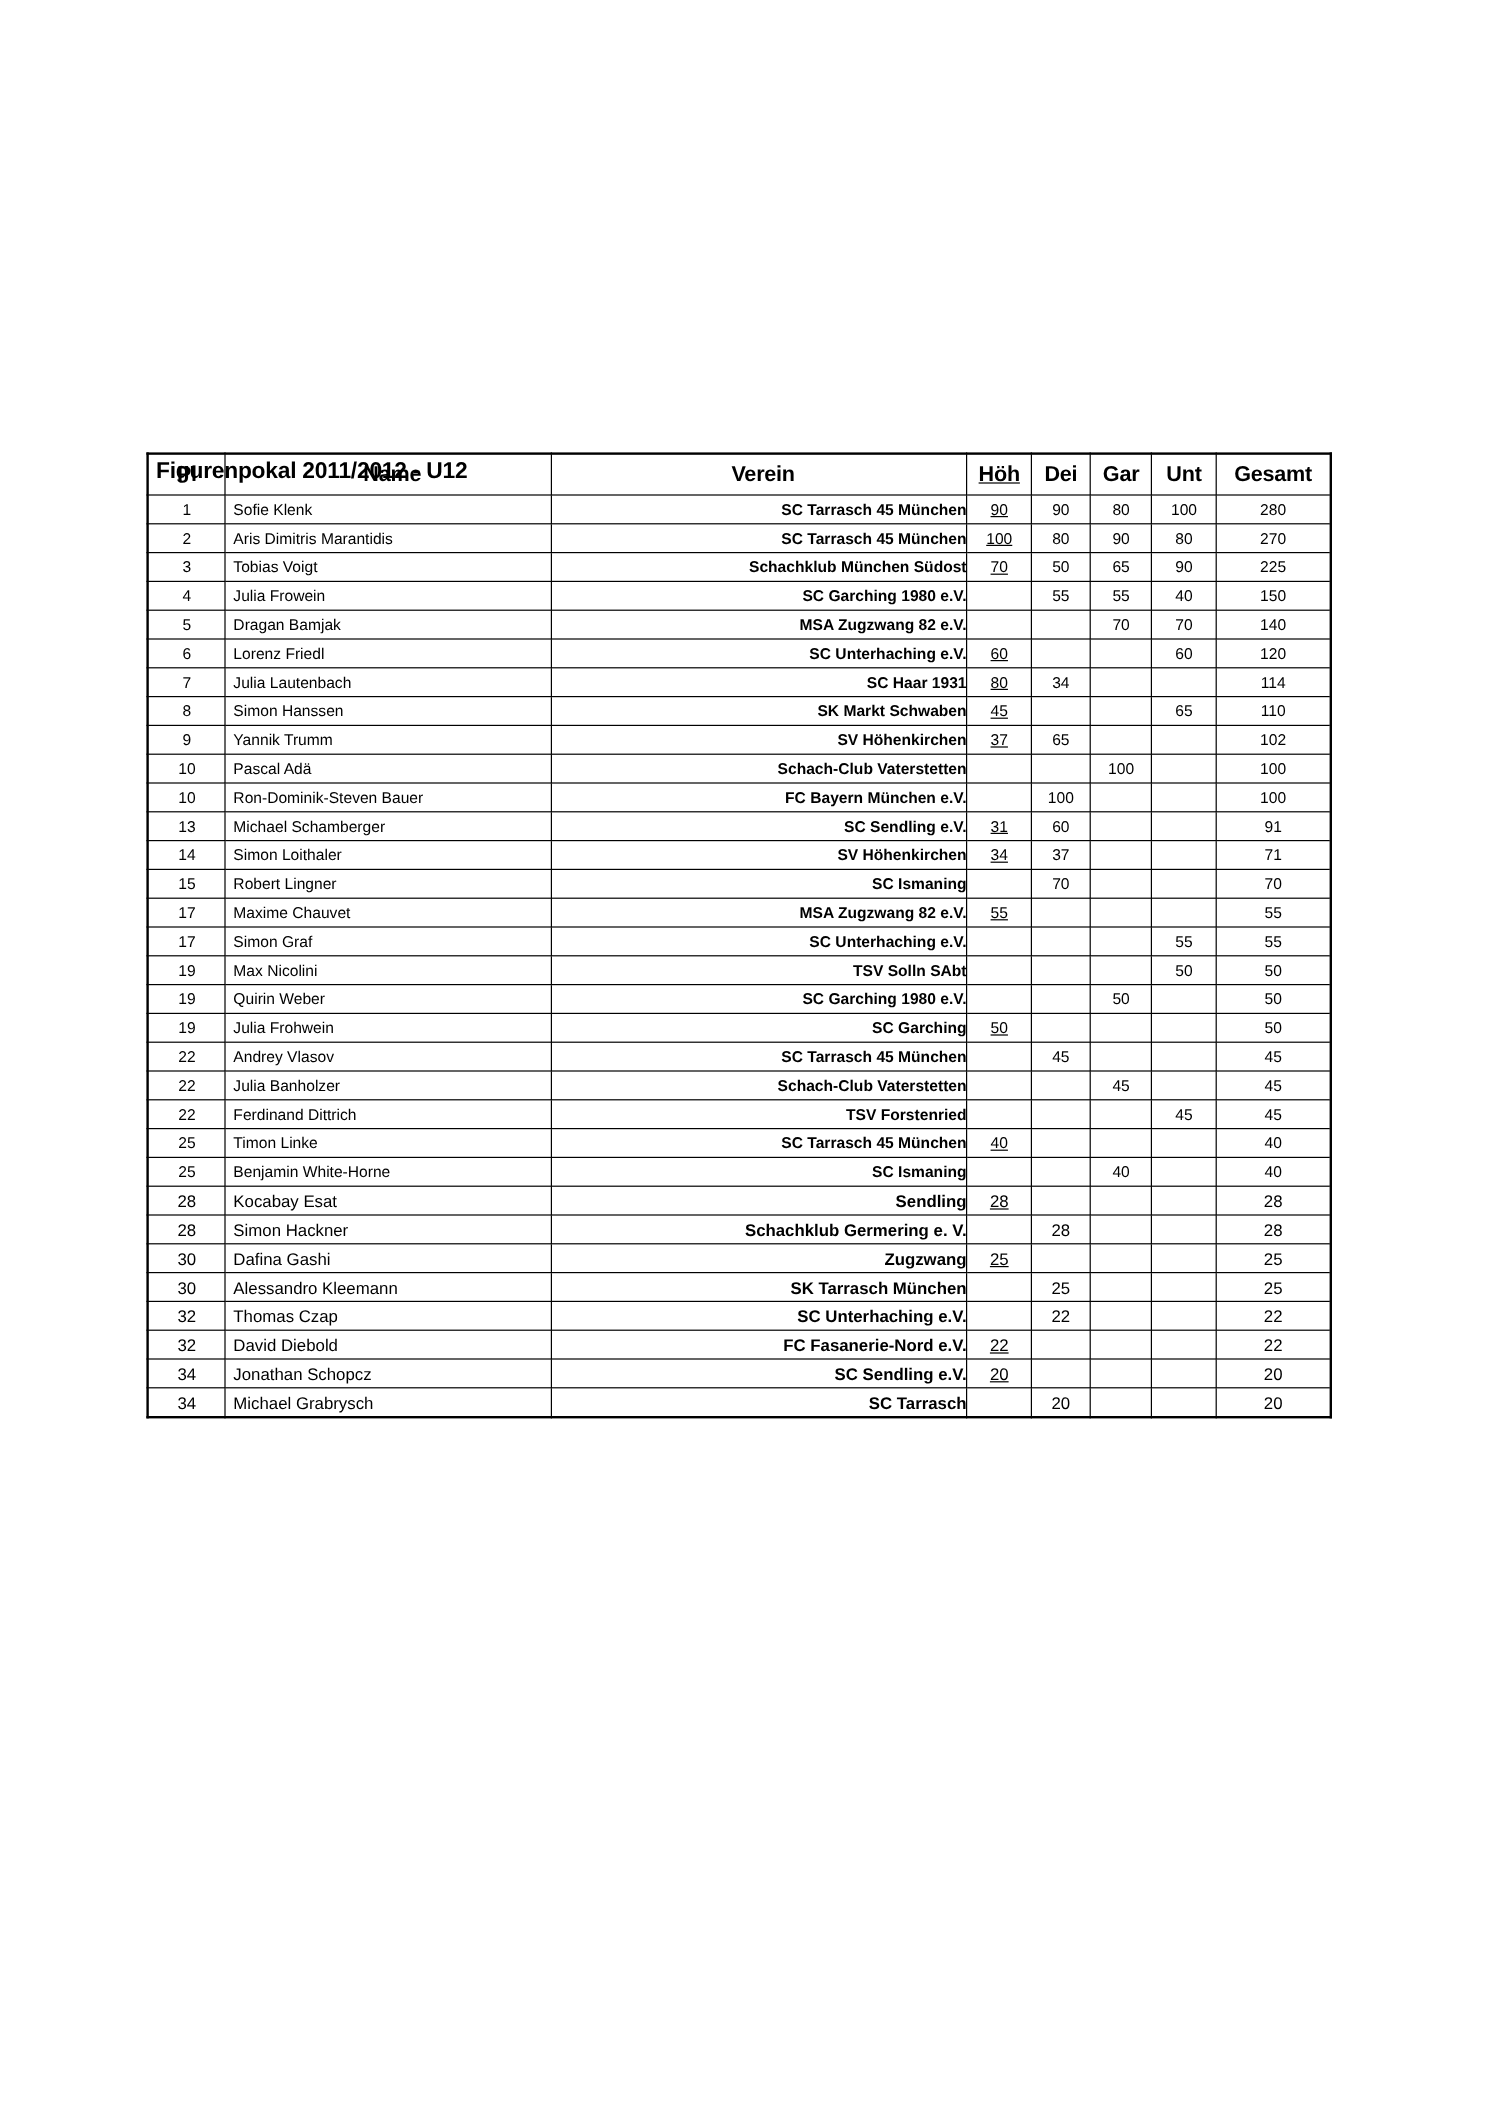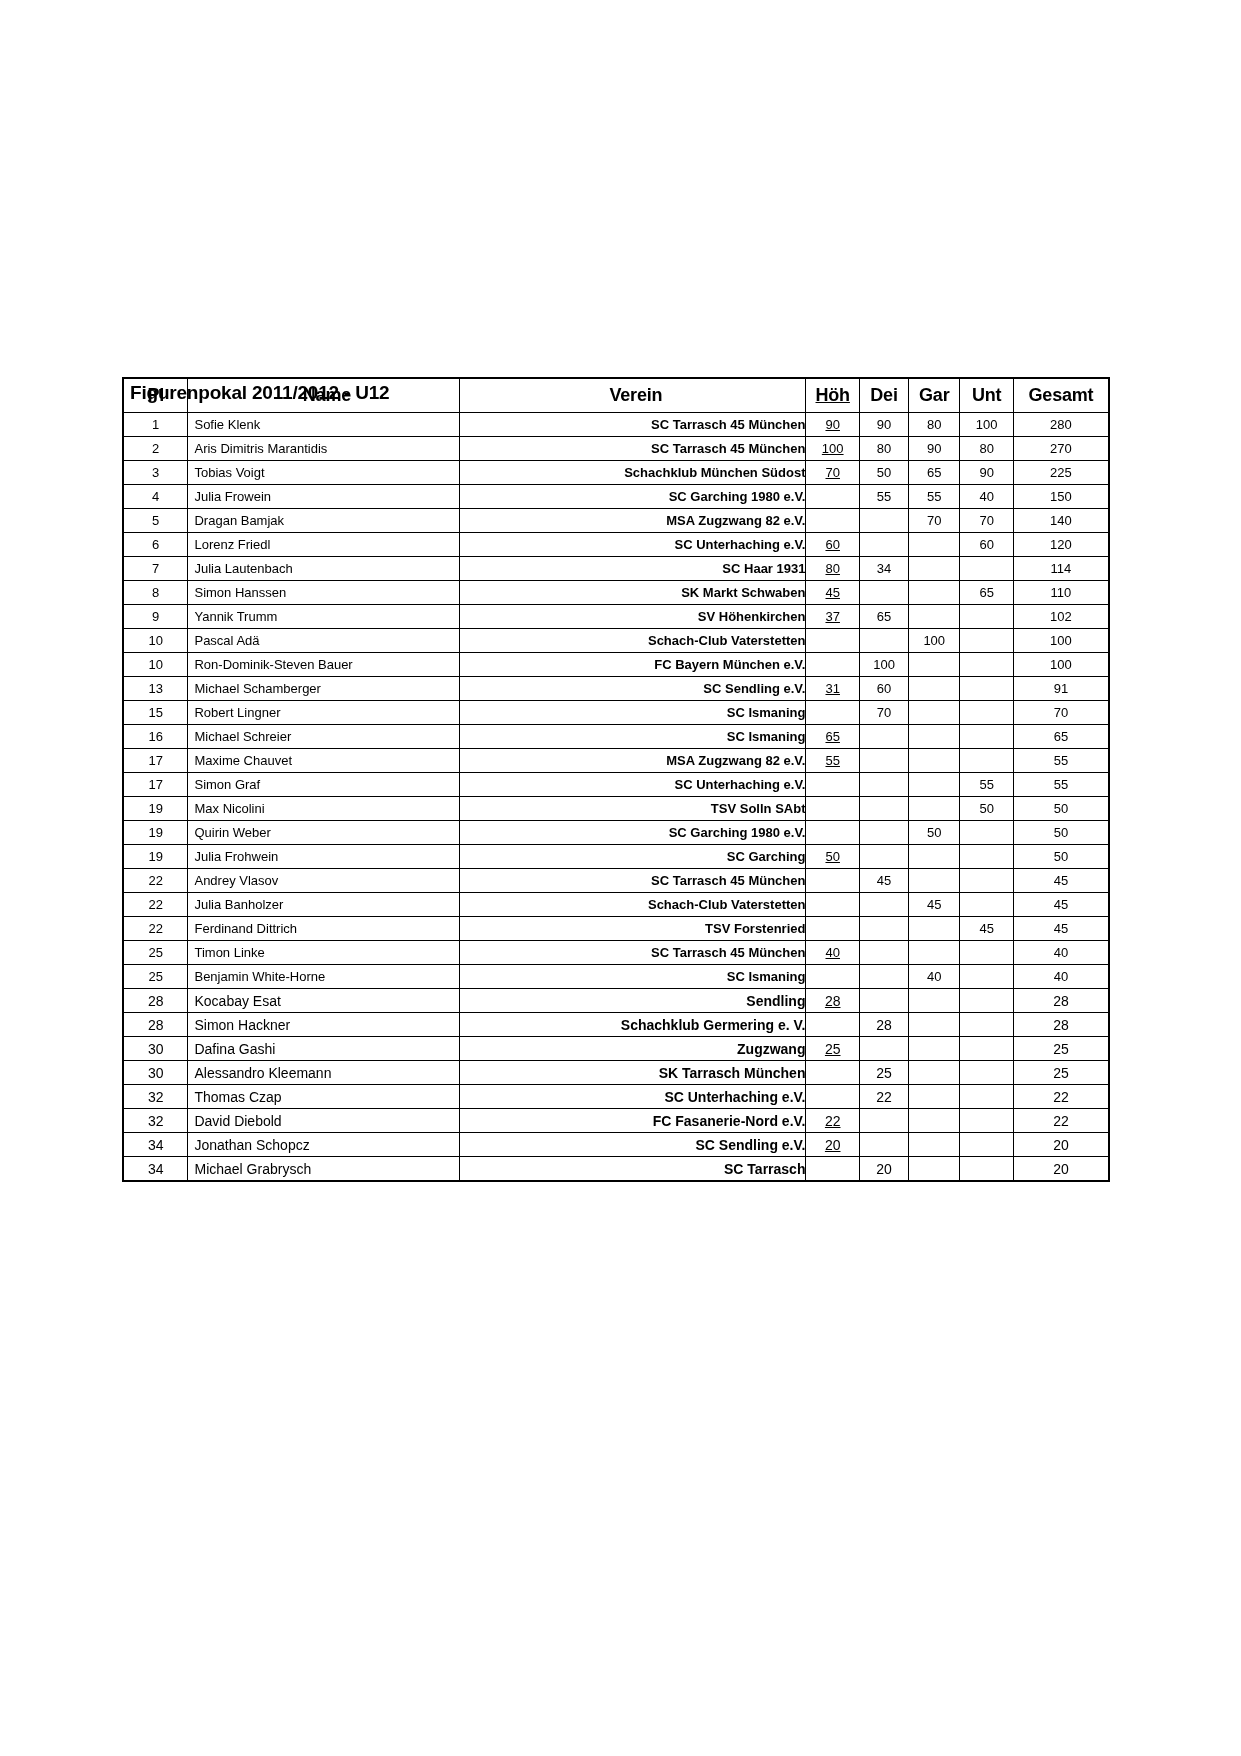--- a/index.html
+++ b/index.html
@@ -214,38 +214,38 @@
             <td class="c-pl">13</td>
             <td class="c-name">Michael Schamberger</td>
             <td class="c-verein">SC Sendling e.V.</td>
             <td class="c-hoh">31</td>
             <td class="c-dei">60</td>
             <td class="c-gar"></td>
             <td class="c-unt"></td>
             <td class="c-ges">91</td>
           </tr>
           <tr>
+            <td class="c-pl">14</td>
+            <td class="c-name">Simon Loithaler</td>
+            <td class="c-verein">SV Höhenkirchen</td>
+            <td class="c-hoh">34</td>
+            <td class="c-dei">37</td>
+            <td class="c-gar"></td>
+            <td class="c-unt"></td>
+            <td class="c-ges">71</td>
+          </tr>
+          <tr>
             <td class="c-pl">15</td>
             <td class="c-name">Robert Lingner</td>
             <td class="c-verein">SC Ismaning</td>
             <td class="c-hoh"></td>
             <td class="c-dei">70</td>
             <td class="c-gar"></td>
             <td class="c-unt"></td>
             <td class="c-ges">70</td>
-          </tr>
-          <tr>
-            <td class="c-pl">16</td>
-            <td class="c-name">Michael Schreier</td>
-            <td class="c-verein">SC Ismaning</td>
-            <td class="c-hoh">65</td>
-            <td class="c-dei"></td>
-            <td class="c-gar"></td>
-            <td class="c-unt"></td>
-            <td class="c-ges">65</td>
           </tr>
           <tr>
             <td class="c-pl">17</td>
             <td class="c-name">Maxime Chauvet</td>
             <td class="c-verein">MSA Zugzwang 82 e.V.</td>
             <td class="c-hoh">55</td>
             <td class="c-dei"></td>
             <td class="c-gar"></td>
             <td class="c-unt"></td>
             <td class="c-ges">55</td>

